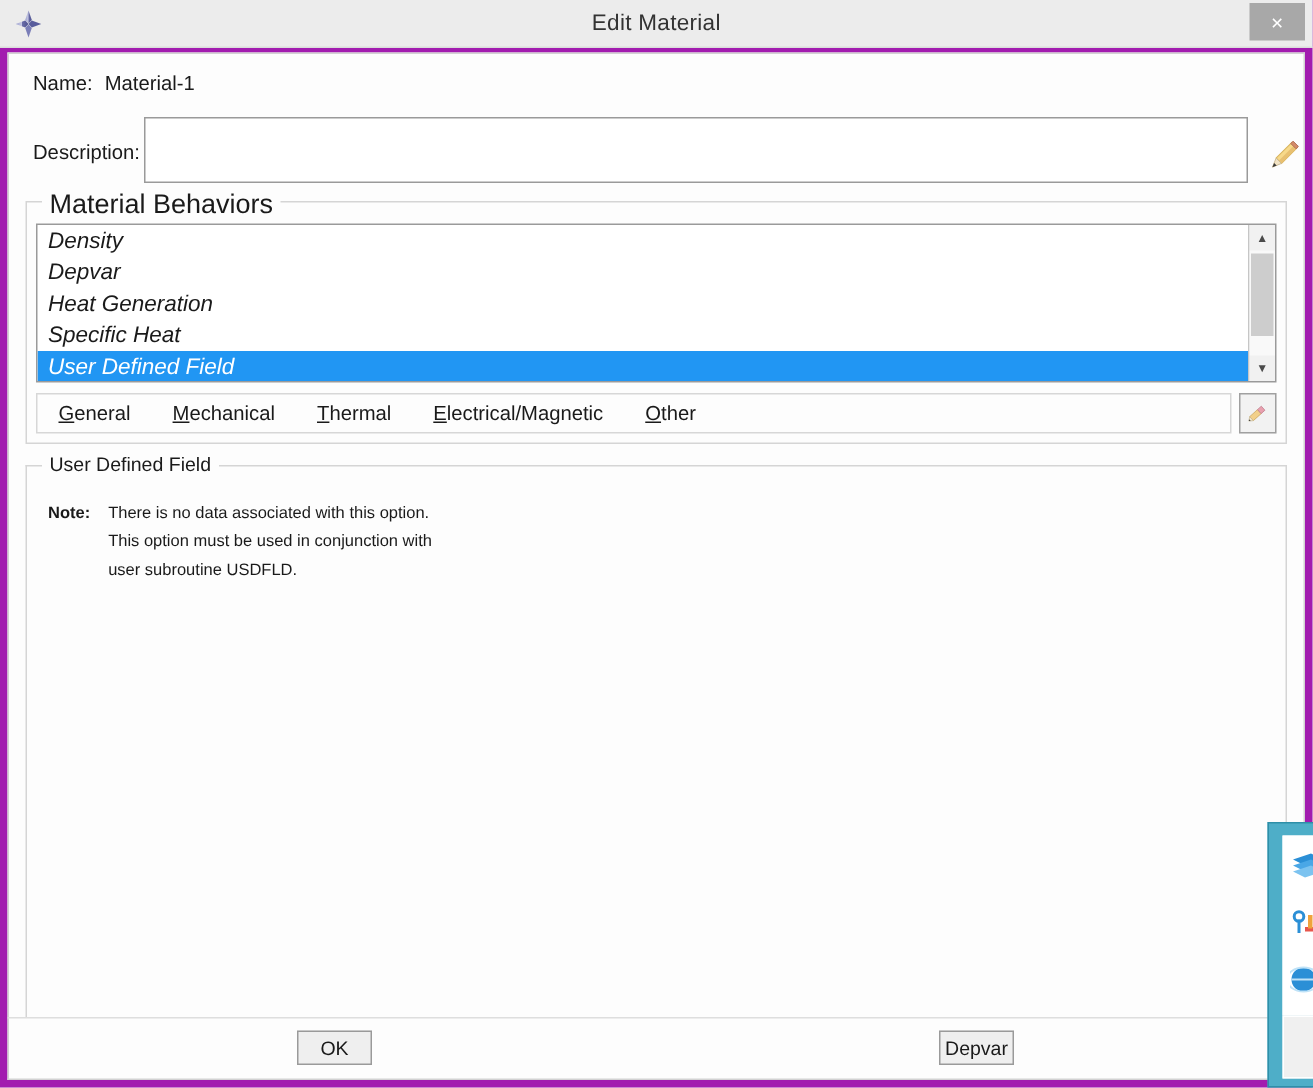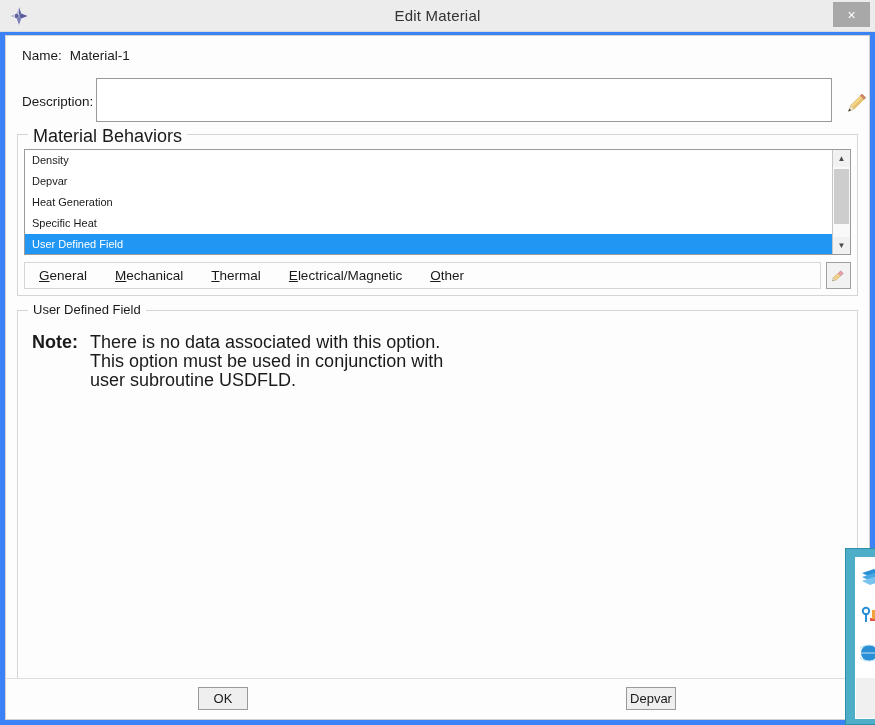--- a/index.html
+++ b/index.html
@@ -16,21 +16,21 @@
     color: #1a1a1a;
     -webkit-font-smoothing: antialiased;
   }
 
   
   .window {
     position: absolute;
     left: 0; top: 0;
     width: 875px;
     height: 725px;
-    background: #3b82f6;
+    background: #a21caf;
     display: flex;
     flex-direction: column;
   }
 
   
   .titlebar {
     position: relative;
     height: 31px;
     min-height: 31px;
     background: #ececec;
@@ -156,24 +156,25 @@
   .list-items {
     flex: 1;
     padding: 0;
     margin: 0;
     list-style: none;
   }
   .list-item {
     height: 21px;
     line-height: 21px;
     padding-left: 7px;
-    font-size: 11px;
+    font-size: 15px;
     color: #1a1a1a;
     cursor: default;
     white-space: nowrap;
+    font-style: italic;
   }
   .list-item.selected {
     background: #2196f3;
     color: #ffffff;
   }
 
   
   .scrollbar {
     width: 17px;
     background: #f1f1f1;
@@ -255,21 +256,21 @@
     top: -9px;
     left: 10px;
     background: #fdfdfd;
     padding: 0 5px;
     font-size: 13px;
     color: #1a1a1a;
   }
   .note-block {
     display: flex;
     padding: 22px 0 0 14px;
-    font-size: 18px;
+    font-size: 11px;
     line-height: 19px;
   }
   .note-label {
     font-weight: bold;
     margin-right: 12px;
     color: #1a1a1a;
   }
   .note-lines { color: #1a1a1a; }
 
   

